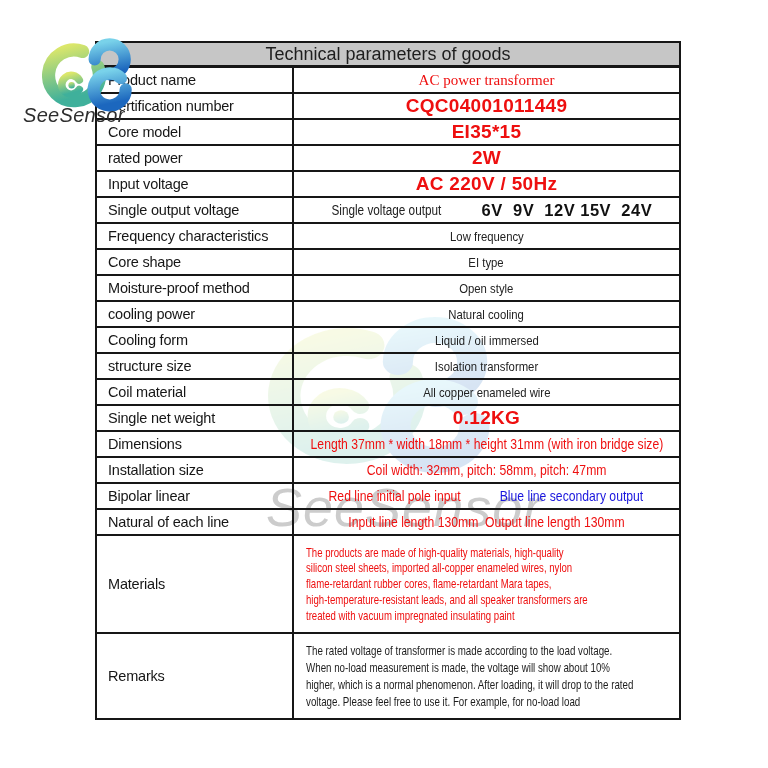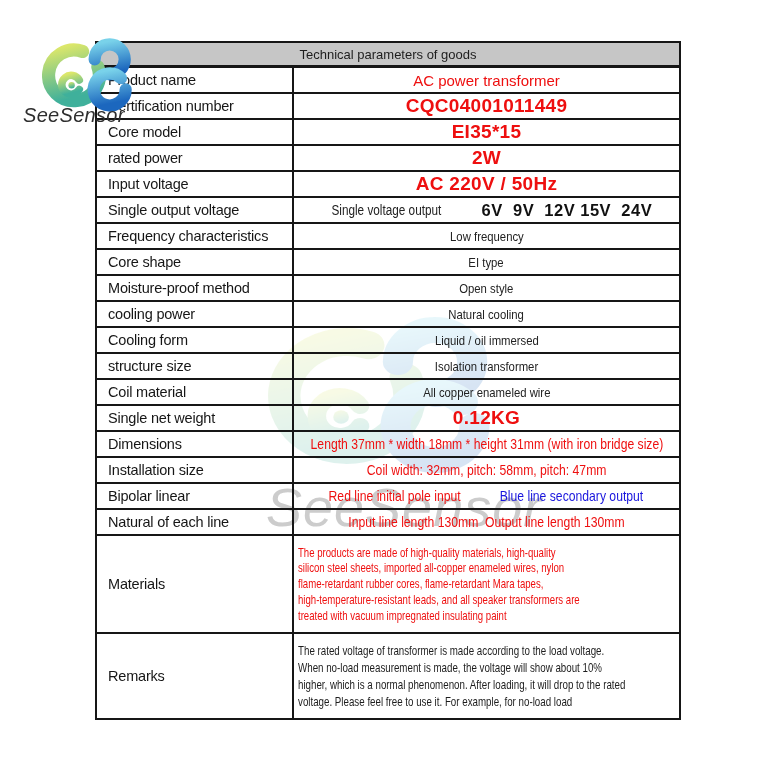--- a/index.html
+++ b/index.html
@@ -18,47 +18,47 @@
   }
   
   .spec-table{
     position:absolute;left:95px;top:41px;width:586px;z-index:1;
     border:2px solid var(--border);box-sizing:border-box;background:transparent;
     color:#1a1a1a;
   }
   .hdr{
     height:22px;background:var(--header-bg);border-bottom:3px solid var(--border);
     display:flex;align-items:center;justify-content:center;
-    font-size:13px;color:#1e1e1e;
+    font-size:18px;color:#1e1e1e;
   }
   .r{display:flex;height:24px;border-top:2px solid var(--border);box-sizing:content-box;}
   .r.no-top{border-top:none;}
   .r.tall-m{height:96px;}
   .r.tall-r{height:84px;}
   .lbl{
     width:197px;box-sizing:border-box;border-right:2px solid var(--border);
     display:flex;align-items:center;padding-left:11px;
     font-size:14.5px;letter-spacing:-0.2px;white-space:nowrap;color:var(--label-text);
   }
   .val{
     flex:1;display:flex;align-items:center;justify-content:center;
     overflow:hidden;text-align:center;
   }
   .val span{white-space:pre;}
   .squeeze{display:inline-block;transform:scaleX(.84);transform-origin:center;}
   .red{color:var(--accent-red);}
   .blue{color:var(--accent-blue);}
   .v-bigbold{font-weight:bold;font-size:19px;letter-spacing:.3px;}
-  .v-plain{font-size:15px;}
+  .v-plain{font-size:15px;font-family:Liberation Serif, serif;}
   .v-cond{font-size:13.5px;color:#222;}
   .v-redcond{font-size:14.5px;}
   .volt-prefix{font-size:14px;margin-right:6px;color:#222;}
   .volt-bold{font-weight:bold;font-size:16.5px;letter-spacing:.5px;color:#111;padding-left:24px;}
   .gap-left{margin-left:12px;}
-  .val.par{justify-content:flex-start;padding-left:4px;text-align:left;}
+  .val.par{justify-content:flex-start;padding-left:12px;text-align:left;}
   .par-inner{
     display:block;white-space:pre-line;width:133%;
     transform:scaleX(.75);transform-origin:0 50%;
   }
   .par-materials{font-size:12.8px;line-height:15.8px;color:var(--accent-red);}
   .par-remarks{font-size:13px;line-height:17px;color:#1d1d1d;}
   
   .brand-logo{position:absolute;left:42px;top:28px;width:94px;height:90px;z-index:2;}
   .brand-text{
     position:absolute;left:23px;top:104px;z-index:2;

